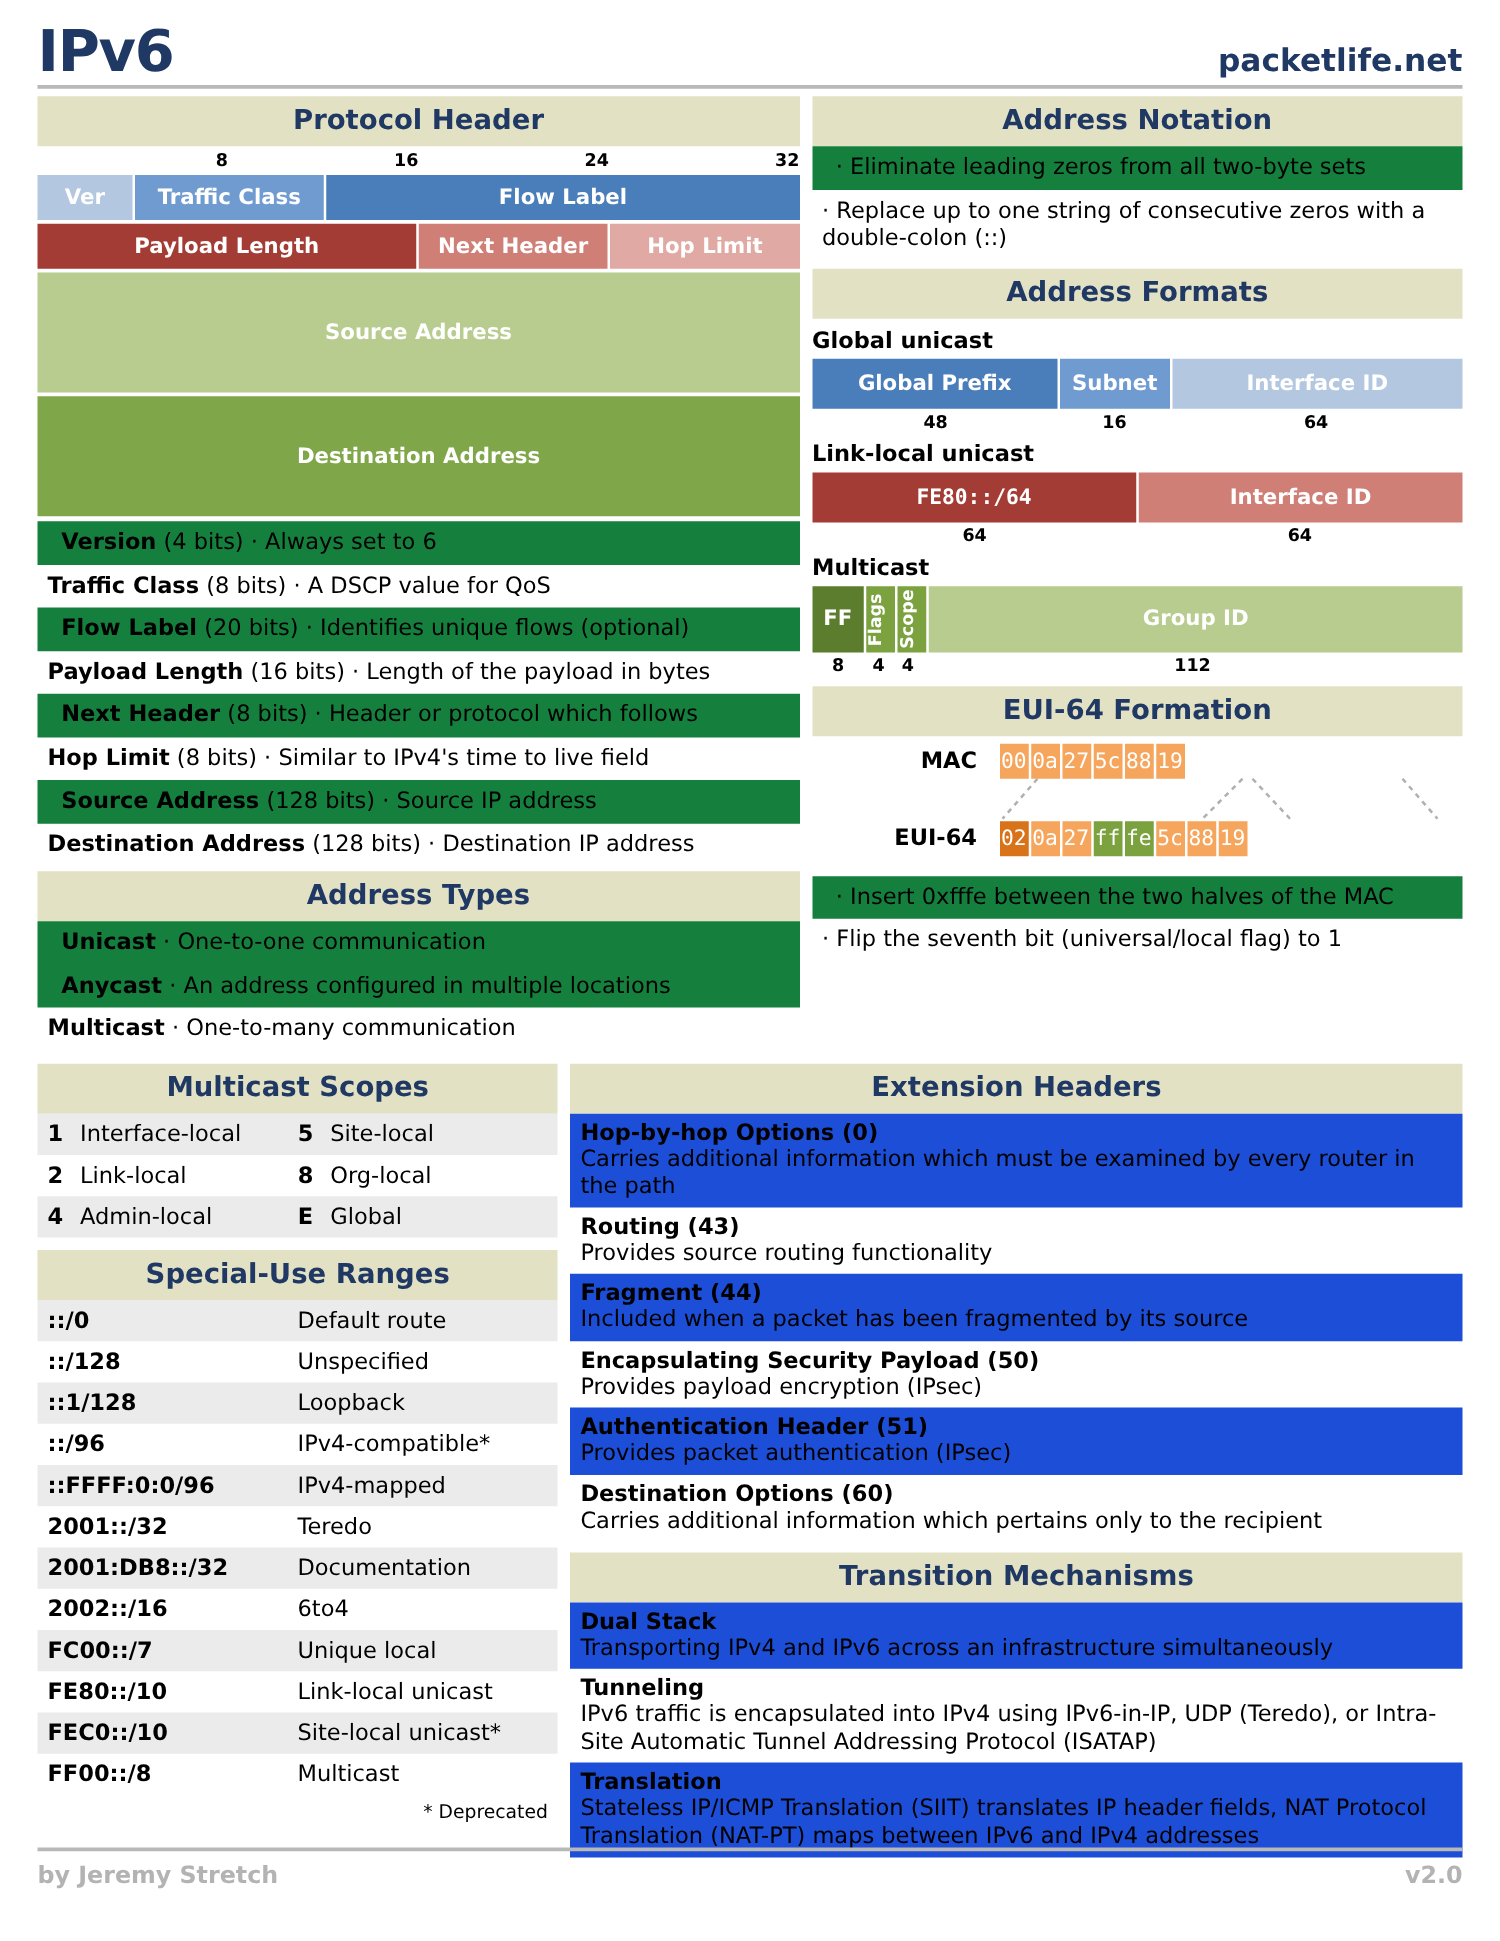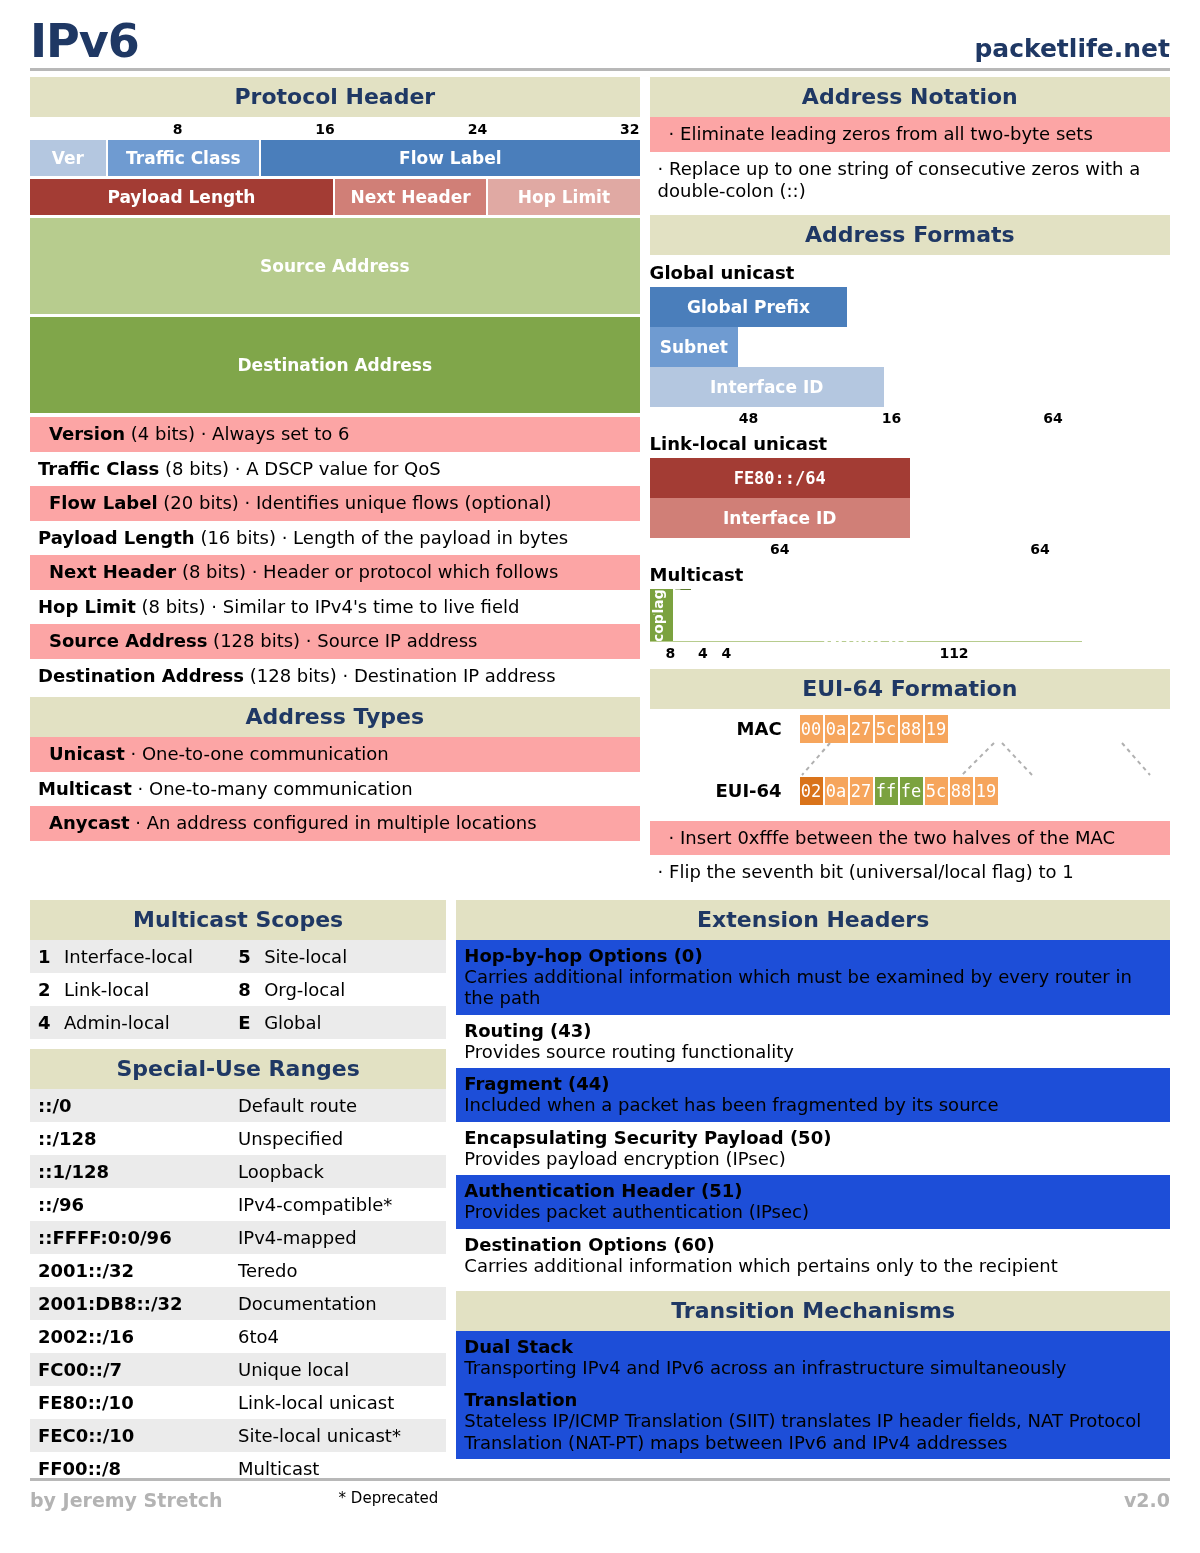--- a/index.html
+++ b/index.html
@@ -33,38 +33,38 @@
     background: #e2e1c3;
     color: #1f3864;
     font-weight: bold;
     font-size: 22px;
     text-align: center;
     padding: 7px 12px 8px;
   }
 
   
   .row { padding: 6px 8px; font-size: 18px; line-height: 1.25; }
-  .row.alt { background: #fca5a5; padding-left: 19px; }
+  .row.alt { background: #15803d; padding-left: 19px; }
   .row b { font-weight: bold; }
 
   
   .bits { display: flex; font-size: 14px; font-weight: bold; padding: 4px 0 3px; }
   .bits span { text-align: right; }
   .pbar { display: flex; margin-bottom: 3px; }
   .cell {
     color: #fff; font-weight: bold; font-size: 17px;
     text-align: center; padding: 8px 0; margin-right: 2px;
     white-space: nowrap; overflow: hidden;
   }
   .cell:last-child { margin-right: 0; }
   .tall { padding: 38px 0; }
 
   
   .subtitle { font-weight: bold; font-size: 18px; margin: 7px 0 4px; }
-  .dbar { display: flex; flex-direction: column; }
+  .dbar { display: flex; }
   .dbar .cell { padding: 10px 0; font-size: 17px; }
   .dlabels { display: flex; font-size: 14px; font-weight: bold; padding-top: 3px; }
   .dlabels span { text-align: center; }
   .mono { font-family: "DejaVu Sans Mono", monospace; }
   .vert {
     writing-mode: vertical-rl; transform: rotate(180deg);
     font-size: 14px; font-weight: bold; color: #fff;
     display: flex; align-items: center; justify-content: center;
   }
 
@@ -163,22 +163,22 @@
         <div class="row"><b>Payload Length</b><span> (16 bits) · Length of the payload in bytes</span></div>
         <div class="row alt"><b>Next Header</b><span> (8 bits) · Header or protocol which follows</span></div>
         <div class="row"><b>Hop Limit</b><span> (8 bits) · Similar to IPv4's time to live field</span></div>
         <div class="row alt"><b>Source Address</b><span> (128 bits) · Source IP address</span></div>
         <div class="row"><b>Destination Address</b><span> (128 bits) · Destination IP address</span></div>
       </div>
 
       <div class="shead" style="margin-top:4px">Address Types</div>
       <div>
         <div class="row alt"><b>Unicast</b><span> · One-to-one communication</span></div>
+        <div class="row alt"><b>Anycast</b><span> · An address configured in multiple locations</span></div>
         <div class="row"><b>Multicast</b><span> · One-to-many communication</span></div>
-        <div class="row alt"><b>Anycast</b><span> · An address configured in multiple locations</span></div>
       </div>
     </div>
 
     <div class="colR">
 
       <div class="shead">Address Notation</div>
       <div class="row alt">· Eliminate leading zeros from all two-byte sets</div>
       <div class="row">· Replace up to one string of consecutive zeros with a double-colon (::)</div>
 
       <div class="shead" style="margin-top:6px">Address Formats</div>
@@ -382,20 +382,24 @@
             <div class="d">Carries additional information which pertains only to the recipient</div>
           </div>
       </div>
 
       <div class="shead" style="margin-top:8px">Transition Mechanisms</div>
       <div>
         <div class="erow alt">
             <div class="t">Dual Stack</div>
             <div class="d">Transporting IPv4 and IPv6 across an infrastructure simultaneously</div>
           </div>
+        <div class="erow">
+            <div class="t">Tunneling</div>
+            <div class="d">IPv6 traffic is encapsulated into IPv4 using IPv6-in-IP, UDP (Teredo), or Intra-Site Automatic Tunnel Addressing Protocol (ISATAP)</div>
+          </div>
         <div class="erow alt">
             <div class="t">Translation</div>
             <div class="d">Stateless IP/ICMP Translation (SIIT) translates IP header fields, NAT Protocol Translation (NAT-PT) maps between IPv6 and IPv4 addresses</div>
           </div>
       </div>
     </div>
   </div>
 
   <div class="footer">
     <span>by Jeremy Stretch</span>

